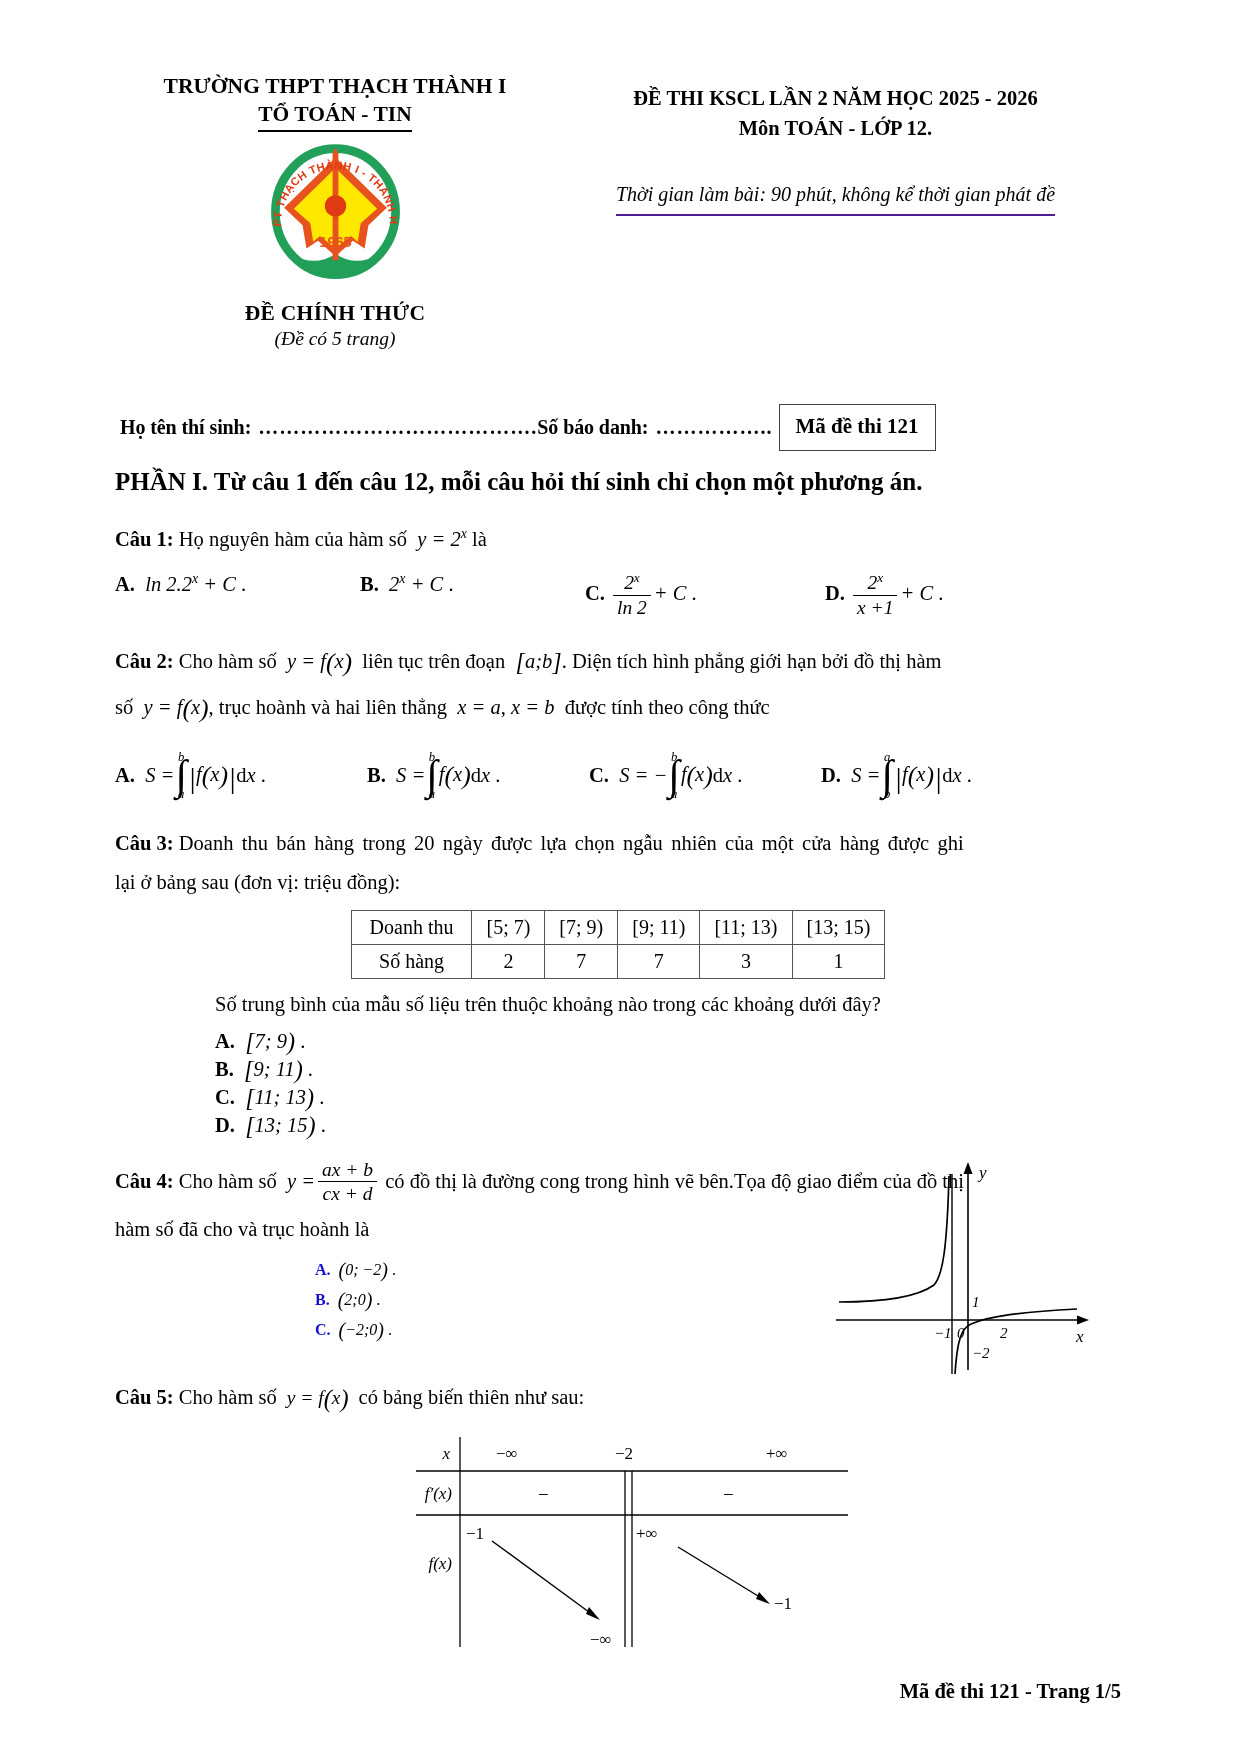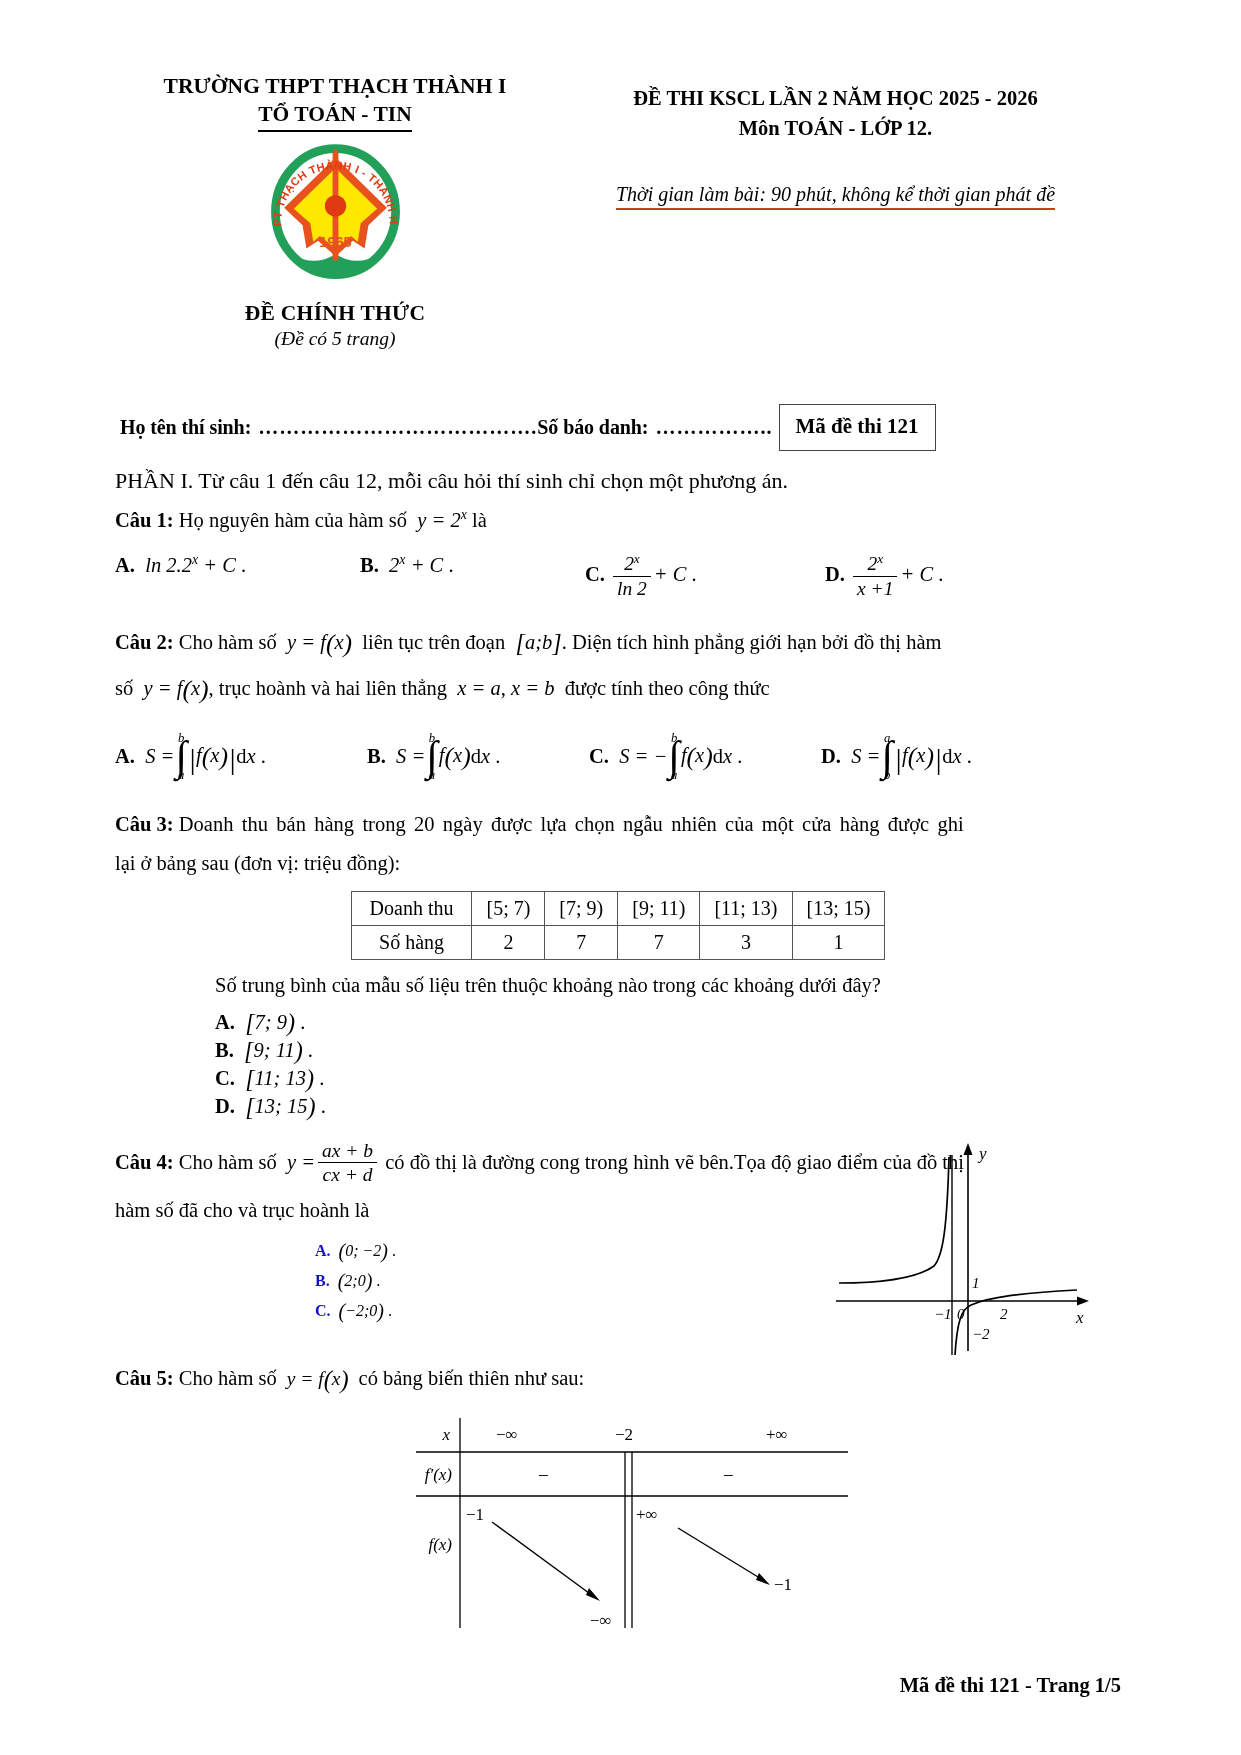--- a/index.html
+++ b/index.html
@@ -19,39 +19,39 @@
   .header { display:flex; padding: 72px 120px 0 120px; }
   .hdr-left { width: 430px; text-align:center; }
   .hdr-right { flex:1; text-align:center; padding-top: 12px; }
 
   .school-name { font-weight:bold; font-size:21.5px; line-height:1.35; letter-spacing:0.1px; }
   .dept-name { font-weight:bold; font-size:21.5px; line-height:1.3; display:inline-block; border-bottom:2.2px solid #000; padding-bottom:1px; }
 
   .exam-title { font-weight:bold; font-size:20.5px; line-height:1.45; }
   .exam-sub { font-weight:bold; font-size:20.5px; line-height:1.45; }
   .time-note { font-style:italic; font-size:20px; margin-top:40px; display:inline-block;
-               border-bottom:2px solid #c2410c; padding-bottom:2px; }
+               border-bottom:2px solid #4c1d95; padding-bottom:8px; }
 
   
   .logo-wrap { margin: 8px auto 0 auto; width:155px; height:155px; position:relative; }
 
   .official { font-weight:bold; font-size:21.5px; margin-top:6px; letter-spacing:0.3px; }
   .pages-note { font-style:italic; font-size:19.5px; margin-top:2px; }
 
   
   .cand-row { position:absolute; left:0; top:404px; width:1006px; padding:0 120px;
               display:flex; align-items:center; }
   .cand-text { font-weight:bold; font-size:20px; flex:1; white-space:nowrap; letter-spacing:-0.1px;}
   .cand-text .dots { font-weight:bold; letter-spacing:1px; }
   .code-box { border:1.8px solid #444; padding:9px 16px 11px 16px; font-weight:bold; font-size:21px;
               margin-left:6px; white-space:nowrap; }
 
   
   .content { position:absolute; left:0; top:468px; width:1241px; padding: 0 120px 0 115px; }
-  .part-title { font-weight:normal; font-size:22px; margin-bottom:10px; }
+  .part-title { font-weight:bold; font-size:25px; margin-bottom:27px; }
   .q { font-size:20.5px; line-height:1.58; margin-bottom:6px; }
   .q-label { font-weight:bold; }
   .opts { display:flex; margin-top:10px; margin-bottom:10px; }
   .opt { font-size:20.5px; }
   .opt b { font-weight:bold; }
   .blue { color:#1111cc; }
 
   
   .mi { font-style:italic; font-family:"Liberation Serif", serif; }
   .sup { font-size:0.68em; vertical-align:super; font-style:italic; }
@@ -73,21 +73,21 @@
   .stat-table td { border:1.3px solid #555; padding:5px 14px; text-align:center;
                    font-size:20px; white-space:nowrap; }
   .stat-table td.head { padding:5px 18px; }
   .sub-q { padding-left:100px; font-size:20.5px; }
 
   
   .q4-wrap { position:relative; }
   .graph4 { position:absolute; right:20px; top:-8px; }
 
   
-  .footer { position:absolute; right:120px; bottom:58px; font-weight:bold; font-size:20.5px; }
+  .footer { position:absolute; right:120px; bottom:52px; font-weight:bold; font-size:20.5px; }
 
   .opt-list div { margin:7px 0; }
 </style>
 </head>
 <body>
 
 <div class="page">
 
   <div class="header">
     <div class="hdr-left">

